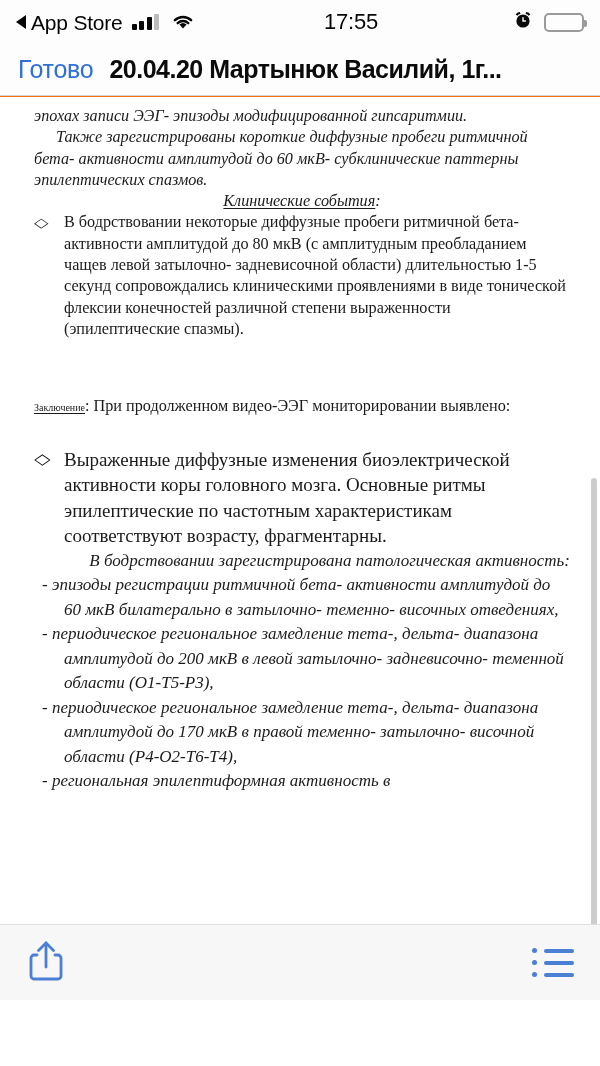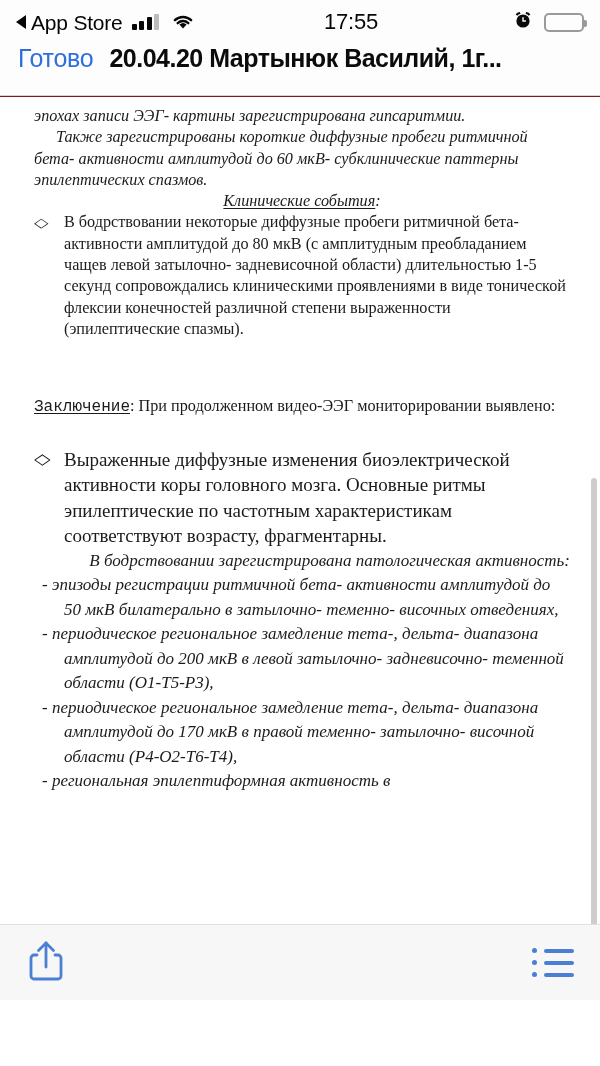--- a/index.html
+++ b/index.html
@@ -9,21 +9,21 @@
     height: 1066px;
     overflow: hidden;
     background: #ffffff;
     font-family: "Liberation Sans", sans-serif;
   }
 
   .phone {
     position: relative;
     width: 600px;
     height: 1000px;
-    background: #7f1d1d;
+    background: #f97316;
     overflow: hidden;
   }
 
   
   .status-bar {
     position: absolute;
     top: 0; left: 0;
     width: 600px;
     height: 44px;
     background: #fdfdfd;
@@ -109,21 +109,21 @@
   }
 
   
   .nav-bar {
     position: absolute;
     top: 44px; left: 0;
     width: 600px;
     height: 52px;
     background: #fdfdfd;
     display: flex;
-    align-items: flex-start;
+    align-items: center;
     padding: 0 18px;
     border-bottom: 1px solid #d4d4d4;
   }
 
   .nav-done {
     font-size: 25px;
     color: #2e6fdd;
     flex: 0 0 auto;
     letter-spacing: -0.3px;
     cursor: pointer;
@@ -164,22 +164,22 @@
 
   .it { font-style: italic; }
 
   .indent-first { text-indent: 22px; }
 
   .center { text-align: center; }
 
   .u { text-decoration: underline; text-underline-offset: 2px; }
 
   .sans-head {
-    font-family: Liberation Mono, monospace;
-    font-size: 16px;
+    font-family: Liberation Serif, serif;
+    font-size: 10px;
   }
 
   
   .bullet-row {
     display: flex;
     align-items: flex-start;
     gap: 6px;
   }
   .lozenge {
     flex: 0 0 auto;
@@ -310,21 +310,21 @@
   <div class="nav-bar">
     <span class="nav-done">Готово</span>
     <span class="nav-title">20.04.20 Мартынюк Василий, 1г...</span>
   </div>
 
   <div class="doc-area">
     <div class="doc-page">
 
       <div class="block-gap-sm"></div>
 
-      <div class="p it">эпохах записи ЭЭГ- картины зарегистрирована гипсаритмии.</div>
+      <div class="p it">эпохах записи ЭЭГ- эпизоды модифицированной гипсаритмии.</div>
 
       <div class="p it indent-first">Также зарегистрированы короткие диффузные пробеги ритмичной бета- активности амплитудой до 60 мкВ- субклинические паттерны эпилептических спазмов.</div>
 
       <div class="p it center">
         <span class="u">Клинические события</span><span>:</span>
       </div>
 
       <div class="p bullet-row">
         <span class="lozenge">◇</span>
         <span class="bullet-body">В бодрствовании некоторые диффузные пробеги ритмичной бета- активности амплитудой до 80 мкВ (с амплитудным преобладанием чащев левой затылочно- задневисочной области) длительностью 1-5 секунд сопровождались клиническими проявлениями в виде тонической флексии конечностей различной степени выраженности (эпилептические спазмы).</span>
@@ -338,21 +338,21 @@
 
       <div class="block-gap-md"></div>
 
       <div class="sec-big bullet-row">
         <span class="lozenge">◇</span>
         <span class="bullet-body">Выраженные диффузные изменения биоэлектрической активности коры головного мозга. Основные ритмы эпилептические по частотным характеристикам соответствуют возрасту, фрагментарны.</span>
       </div>
 
       <div class="sub-ind hang" style="padding-left:22px;text-indent:-22px;">В бодрствовании зарегистрирована патологическая активность:</div>
 
-      <div class="list-it">- эпизоды регистрации ритмичной бета- активности амплитудой до 50 мкВ билатерально в затылочно- теменно- височных отведениях,</div>
+      <div class="list-it">- эпизоды регистрации ритмичной бета- активности амплитудой до 60 мкВ билатерально в затылочно- теменно- височных отведениях,</div>
 
       <div class="list-it">- периодическое региональное замедление тета-, дельта- диапазона амплитудой до 200 мкВ в левой затылочно- задневисочно- теменной области (O1-T5-P3),</div>
 
       <div class="list-it">- периодическое региональное замедление тета-, дельта- диапазона амплитудой до 170 мкВ в правой теменно- затылочно- височной области (P4-O2-T6-T4),</div>
 
 
       <div class="list-it">- региональная эпилептиформная активность в</div>
 
     </div>
 

